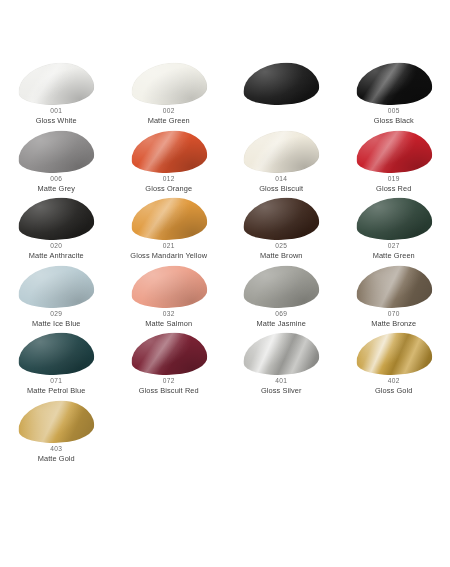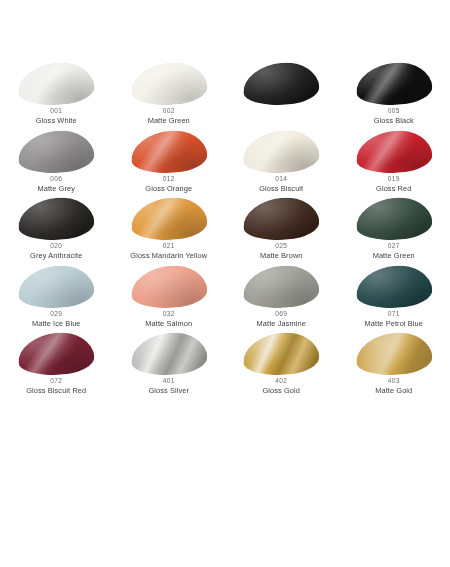--- a/index.html
+++ b/index.html
@@ -199,21 +199,21 @@
           <span class="swatch-code">019</span>
           <span class="swatch-name">Gloss Red</span>
         </div>
       </div>
       <div class="swatch-cell finish-matte">
         <div class="swatch-shape-wrap">
           <div class="swatch-shape" style="background-color: rgb(34, 33, 31);"></div>
         </div>
         <div class="swatch-labels">
           <span class="swatch-code">020</span>
-          <span class="swatch-name">Grey Anthracite</span>
+          <span class="swatch-name">Matte Anthracite</span>
         </div>
       </div>
       <div class="swatch-cell finish-gloss">
         <div class="swatch-shape-wrap">
           <div class="swatch-shape" style="background-color: rgb(224, 153, 60);"></div>
         </div>
         <div class="swatch-labels">
           <span class="swatch-code">021</span>
           <span class="swatch-name">Gloss Mandarin Yellow</span>
         </div>
@@ -256,20 +256,29 @@
       </div>
       <div class="swatch-cell finish-matte">
         <div class="swatch-shape-wrap">
           <div class="swatch-shape" style="background-color: rgb(154, 154, 147);"></div>
         </div>
         <div class="swatch-labels">
           <span class="swatch-code">069</span>
           <span class="swatch-name">Matte Jasmine</span>
         </div>
       </div>
+      <div class="swatch-cell finish-metal-soft">
+        <div class="swatch-shape-wrap">
+          <div class="swatch-shape" style="background-color: rgb(122, 106, 86);"></div>
+        </div>
+        <div class="swatch-labels">
+          <span class="swatch-code">070</span>
+          <span class="swatch-name">Matte Bronze</span>
+        </div>
+      </div>
       <div class="swatch-cell finish-matte">
         <div class="swatch-shape-wrap">
           <div class="swatch-shape" style="background-color: rgb(30, 66, 69);"></div>
         </div>
         <div class="swatch-labels">
           <span class="swatch-code">071</span>
           <span class="swatch-name">Matte Petrol Blue</span>
         </div>
       </div>
       <div class="swatch-cell finish-gloss">

